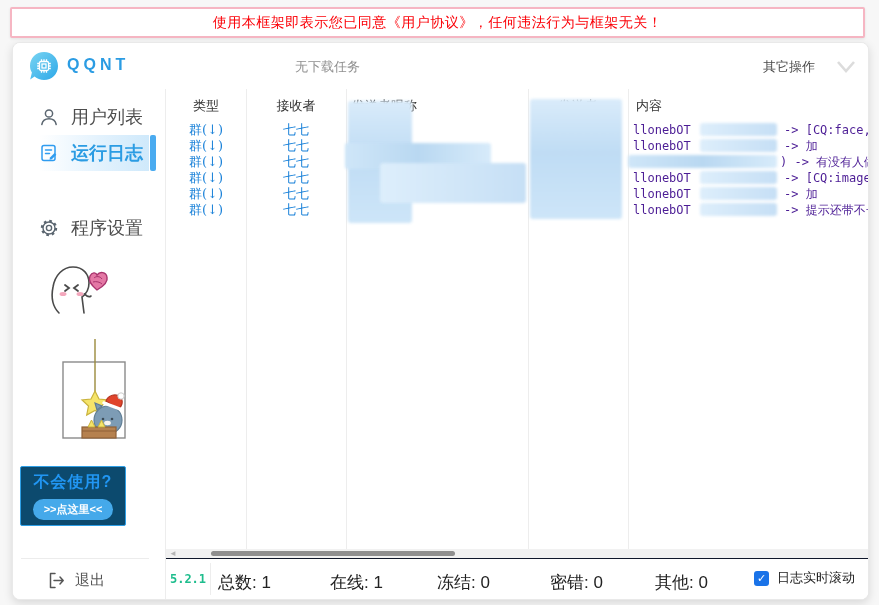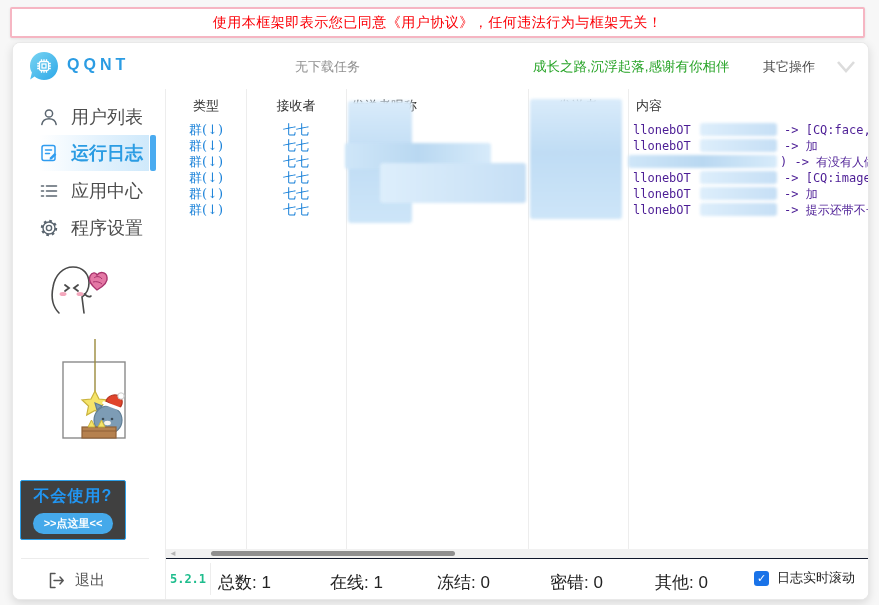--- a/index.html
+++ b/index.html
@@ -47,22 +47,22 @@
     background:linear-gradient(90deg,#ffffff 0%,#e3f2fd 55%,#cfe9fb 100%);
     color:#2b9ce3;font-weight:bold;
   }
   .side-item.active .bar{
     position:absolute;right:-7px;top:0;bottom:0;width:6px;background:#4aabf0;border-radius:2px;
   }
   .sticker1{position:absolute;left:32px;top:174px;}
   .sticker2{position:absolute;left:49px;top:250px;}
   .helpbox{
     position:absolute;left:7px;top:377px;width:104px;height:58px;
-    border:1px solid #2e9fe6;border-radius:2px;background:#404040;cursor:pointer;
-    display:flex;flex-direction:column;align-items:center;justify-content:center;gap:6px;margin-top:14px;
+    border:1px solid #2e9fe6;border-radius:2px;background:#0c4a6e;cursor:pointer;
+    display:flex;flex-direction:column;align-items:center;justify-content:center;gap:6px;
   }
   .helpbox .t{color:#2196f3;font-size:16px;font-weight:bold;letter-spacing:1px;}
   .helpbox .pill{
     background:#45a9ea;color:#fff;font-size:11px;font-weight:bold;
     padding:3px 11px;border-radius:11px;cursor:pointer;
   }
   .exit-divider{position:absolute;left:8px;top:469px;width:128px;height:1px;background:#ececec;}
   .exit{
     position:absolute;left:34px;top:482px;display:flex;align-items:center;gap:9px;
     color:#555;font-size:15px;cursor:pointer;
@@ -112,21 +112,20 @@
         </defs>
       <path d="M15 1 C23 1 29 7 29 15 C29 23 23 29 15 29 C11.4 29 8.1 27.7 5.6 25.5 L1.2 28.6 L2.9 21.6 C1.7 19.6 1 17.4 1 15 C1 7 7 1 15 1 Z" fill="url(#lg)"></path>
       <g stroke="#ffffff" stroke-width="1.3" fill="none">
         <rect x="10.5" y="10.5" width="9" height="9" rx="1.5"></rect>
         <rect x="13" y="13" width="4" height="4"></rect>
         <path d="M12.5 10.5v-2.3M15 10.5v-2.3M17.5 10.5v-2.3M12.5 19.5v2.3M15 19.5v2.3M17.5 19.5v2.3M10.5 12.5h-2.3M10.5 15h-2.3M10.5 17.5h-2.3M19.5 12.5h2.3M19.5 15h2.3M19.5 17.5h2.3"></path>
       </g>
     </svg>
     <div class="logo-text">QQNT</div>
     <div class="dl-status">无下载任务</div>
-    <div class="motto">成长之路,沉浮起落,感谢有你相伴</div>
     <div class="more-ops">其它操作</div>
     <svg class="chevron" width="26" height="26" viewBox="0 0 26 26">
       <polyline points="5,9 13,18 21,9" fill="none" stroke="#dcdcdc" stroke-width="2.6"></polyline>
     </svg>
   </div>
 
   <div class="sidebar">
 
     <div class="side-item" style="top:10px;">
       <svg width="20" height="20" viewBox="0 0 20 20">
@@ -139,28 +138,20 @@
     <div class="side-item active" style="top:46px;">
       <svg width="20" height="20" viewBox="0 0 20 20">
         <rect x="3" y="2.5" width="13" height="15" rx="2" fill="none" stroke="#2f9cf0" stroke-width="1.5"></rect>
         <path d="M6.5 7h6M6.5 10.5h4" stroke="#2f9cf0" stroke-width="1.5" stroke-linecap="round"></path>
         <path d="M11 14.5l4.5-4.5 1.8 1.8-4.5 4.5-2.3.5z" fill="#2f9cf0"></path>
       </svg>
       <span class="lbl">运行日志</span>
       <span class="bar"></span>
     </div>
 
-    <div class="side-item" style="top:84px;">
-      <svg width="20" height="20" viewBox="0 0 20 20">
-        <g stroke="#5b6670" stroke-width="1.6" stroke-linecap="round">
-          <path d="M2.5 5h2M7.5 5h10M2.5 10h2M7.5 10h10M2.5 15h2M7.5 15h10"></path>
-        </g>
-      </svg>
-      <span class="lbl">应用中心</span>
-    </div>
 
     <div class="side-item" style="top:121px;">
       <svg width="20" height="20" viewBox="0 0 20 20">
         <circle cx="10" cy="10" r="7" fill="none" stroke="#5b6670" stroke-width="2.4" stroke-dasharray="2.6 2.9"></circle>
         <circle cx="10" cy="10" r="6" fill="none" stroke="#5b6670" stroke-width="1.4"></circle>
         <circle cx="10" cy="10" r="2.6" fill="none" stroke="#5b6670" stroke-width="1.4"></circle>
       </svg>
       <span class="lbl">程序设置</span>
     </div>
 

